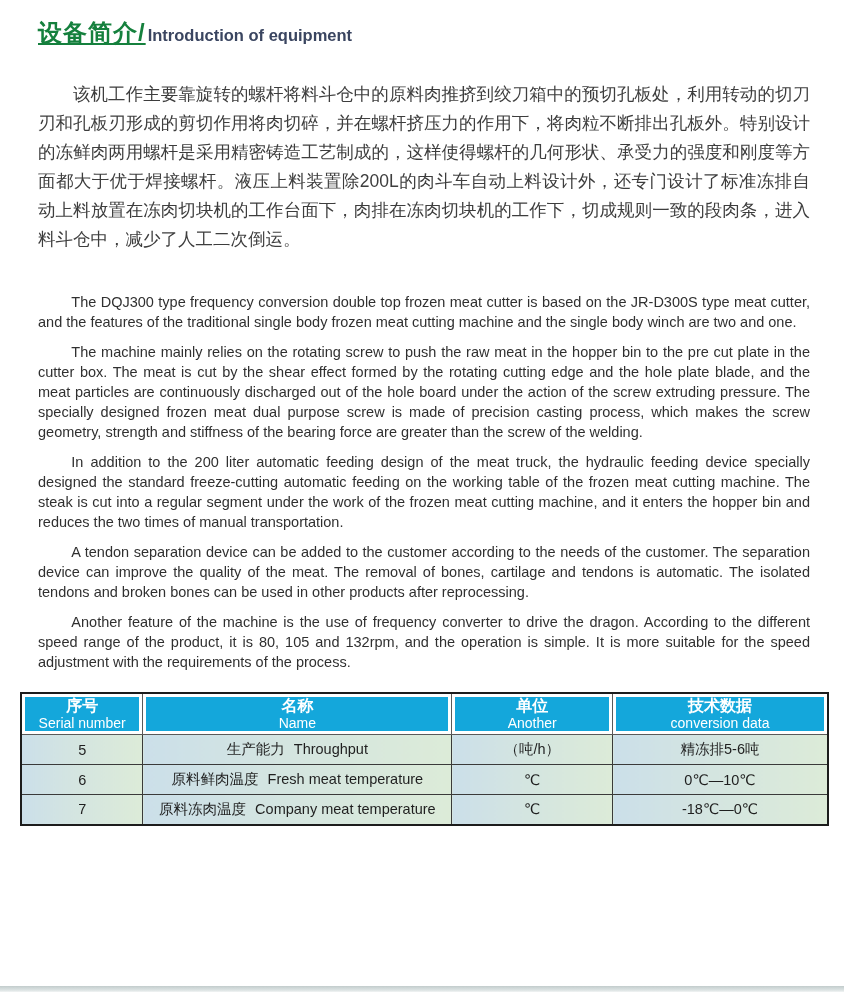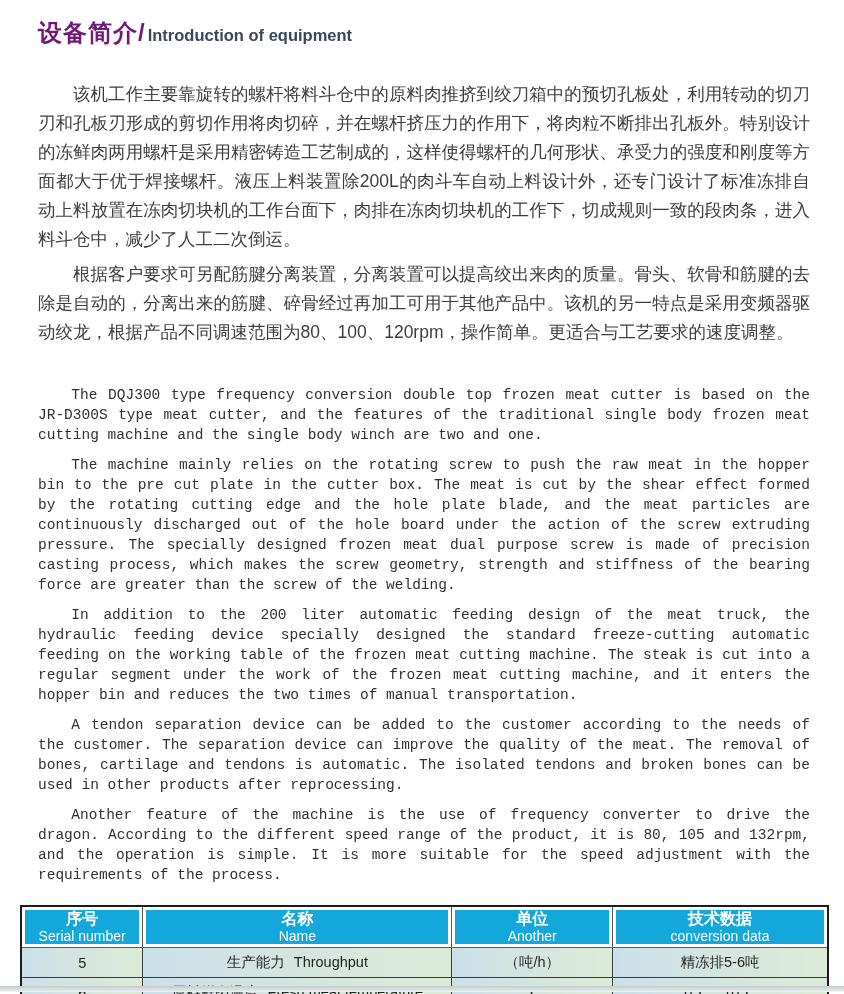--- a/index.html
+++ b/index.html
@@ -9,36 +9,36 @@
     background:#ffffff;
     font-family:"Liberation Sans","DejaVu Sans",sans-serif;
     color:#3c3c3c;
     position:relative;
     overflow:hidden;
   }
   .page { padding:12px 34px 0 38px; }
 
   
   .title-row { margin:0; line-height:36px; white-space:nowrap; }
-  .title-zh { font-size:24px; font-weight:bold; color:#701a75; letter-spacing:1px; }
+  .title-zh { font-size:24px; font-weight:bold; color:#15803d; letter-spacing:1px;text-decoration:underline; }
   .title-en { font-size:16.5px; color:#3a4560; font-weight:600; margin-left:2px;text-align:center; }
 
   
   .cn-block { margin-top:27px; }
   .cn-block p {
     margin:0 0 6px 0;
     font-size:17.5px;
     line-height:29px;
     text-align:justify;
     text-indent:2em;
     color:#3d3d3d;
   }
 
   
-  .en-block { margin-top:38px;font-family:Liberation Mono, monospace; }
+  .en-block { margin-top:38px; }
   .en-block p {
     margin:0 0 10px 0;
     font-size:14.5px;
     line-height:20px;
     text-align:justify;
     text-indent:2.3em;
     color:#303030;
   }
 
   
@@ -85,21 +85,20 @@
 </style>
 </head>
 <body>
 
 <div class="page">
 
   <h1 class="title-row"><span class="title-zh">设备简介/</span><span class="title-en">Introduction of equipment</span></h1>
 
   <section class="cn-block">
     <p>该机工作主要靠旋转的螺杆将料斗仓中的原料肉推挤到绞刀箱中的预切孔板处，利用转动的切刀刃和孔板刃形成的剪切作用将肉切碎，并在螺杆挤压力的作用下，将肉粒不断排出孔板外。特别设计的冻鲜肉两用螺杆是采用精密铸造工艺制成的，这样使得螺杆的几何形状、承受力的强度和刚度等方面都大于优于焊接螺杆。液压上料装置除200L的肉斗车自动上料设计外，还专门设计了标准冻排自动上料放置在冻肉切块机的工作台面下，肉排在冻肉切块机的工作下，切成规则一致的段肉条，进入料斗仓中，减少了人工二次倒运。</p>
-    <p>根据客户要求可另配筋腱分离装置，分离装置可以提高绞出来肉的质量。骨头、软骨和筋腱的去除是自动的，分离出来的筋腱、碎骨经过再加工可用于其他产品中。该机的另一特点是采用变频器驱动绞龙，根据产品不同调速范围为80、100、120rpm，操作简单。更适合与工艺要求的速度调整。</p>
   </section>
 
   <section class="en-block">
     <p>The DQJ300 type frequency conversion double top frozen meat cutter is based on the JR-D300S type meat cutter, and the features of the traditional single body frozen meat cutting machine and the single body winch are two and one.</p>
     <p>The machine mainly relies on the rotating screw to push the raw meat in the hopper bin to the pre cut plate in the cutter box. The meat is cut by the shear effect formed by the rotating cutting edge and the hole plate blade, and the meat particles are continuously discharged out of the hole board under the action of the screw extruding pressure. The specially designed frozen meat dual purpose screw is made of precision casting process, which makes the screw geometry, strength and stiffness of the bearing force are greater than the screw of the welding.</p>
     <p>In addition to the 200 liter automatic feeding design of the meat truck, the hydraulic feeding device specially designed the standard freeze-cutting automatic feeding on the working table of the frozen meat cutting machine. The steak is cut into a regular segment under the work of the frozen meat cutting machine, and it enters the hopper bin and reduces the two times of manual transportation.</p>
     <p>A tendon separation device can be added to the customer according to the needs of the customer. The separation device can improve the quality of the meat. The removal of bones, cartilage and tendons is automatic. The isolated tendons and broken bones can be used in other products after reprocessing.</p>
     <p>Another feature of the machine is the use of frequency converter to drive the dragon. According to the different speed range of the product, it is 80, 105 and 132rpm, and the operation is simple. It is more suitable for the speed adjustment with the requirements of the process.</p>
   </section>
 

